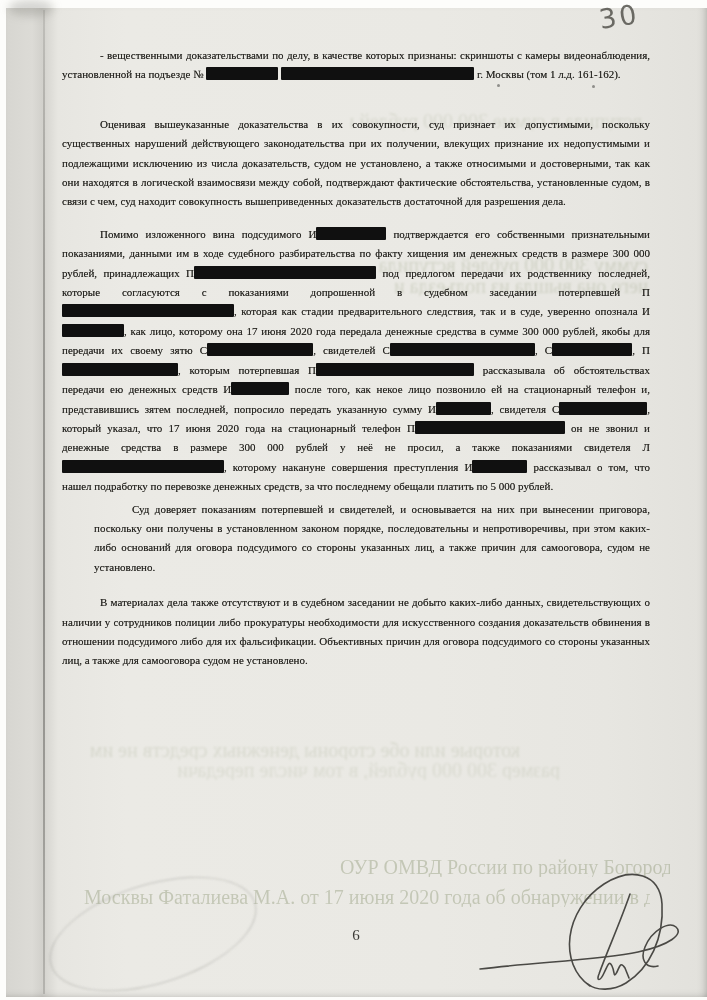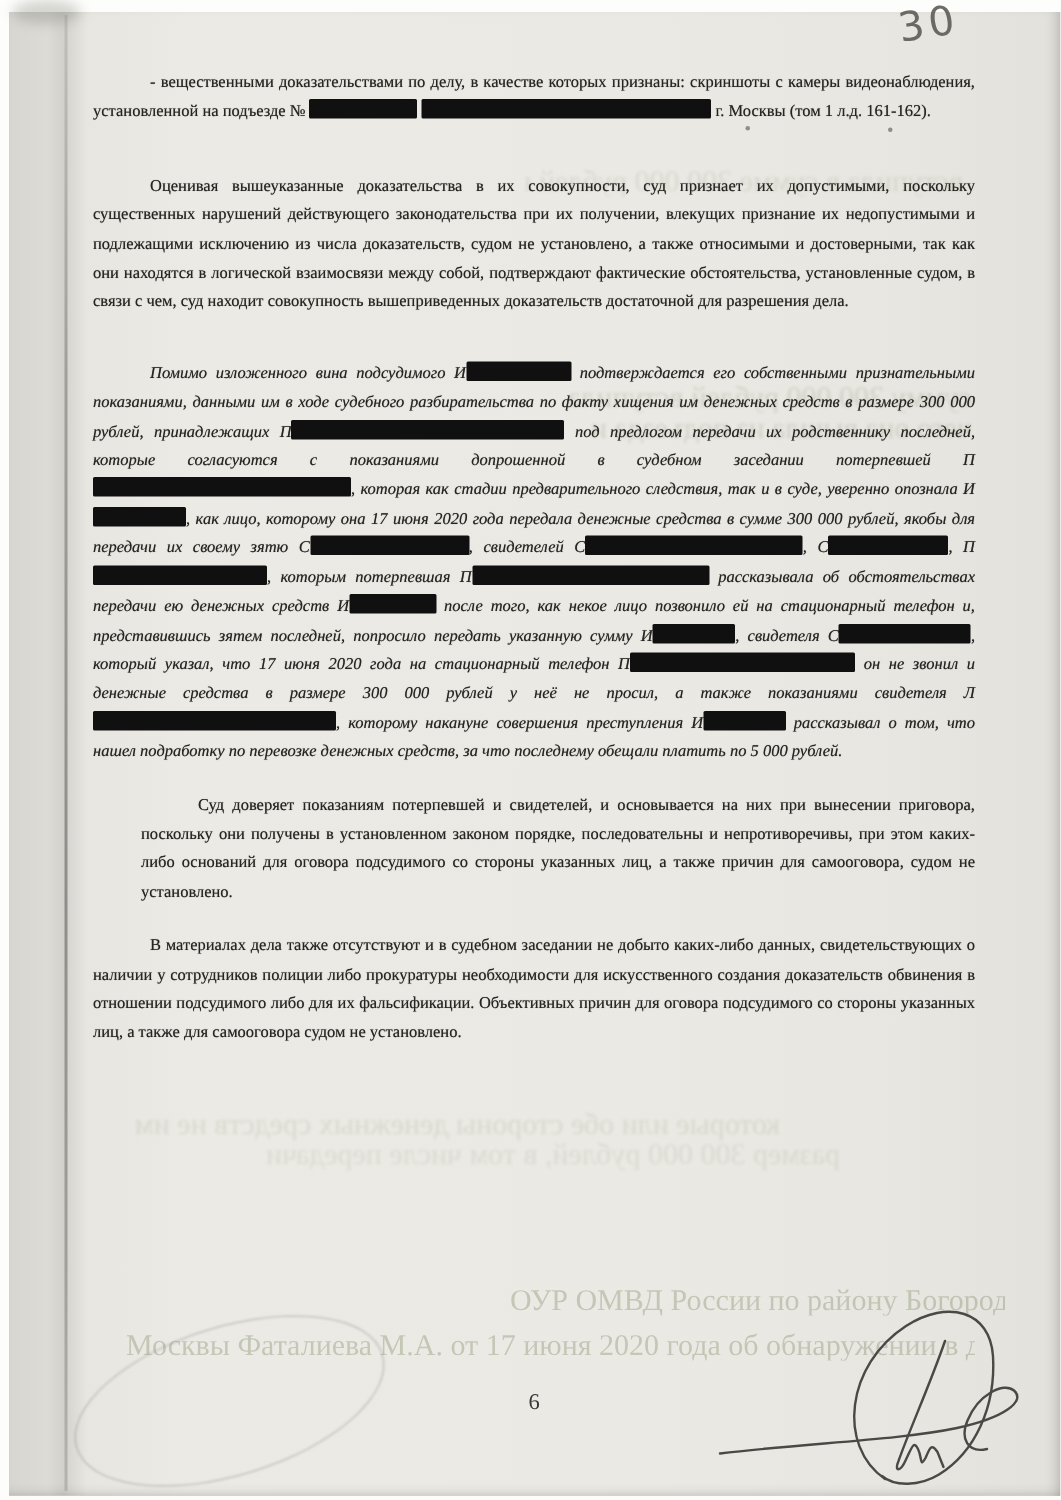--- a/index.html
+++ b/index.html
@@ -35,22 +35,22 @@
   .bleed.legible{filter:blur(.45px);}
   .bleed-sig{position:absolute;left:46px;top:884px;width:212px;height:98px;
     border:1.4px solid rgba(125,125,120,.38);border-radius:50%;
     transform:rotate(-17deg);filter:blur(.8px);}
   
   .doc{position:absolute;left:62px;top:46px;width:588px;z-index:2;color:#262521;
     font-size:11px;line-height:19.4px;text-align:justify;
     text-shadow:0 0 .5px rgba(38,37,33,.65);}
   .doc p.para{margin:0;text-indent:38px;hyphens:none;}
   .doc p.para:nth-child(1){margin-bottom:30px;}
-  .doc p.para:nth-child(2){margin-bottom:28px;}
-  .doc p.para:nth-child(3){margin-bottom:16px;font-style:italic;}
+  .doc p.para:nth-child(2){margin-bottom:13px;}
+  .doc p.para:nth-child(3){margin-bottom:3px;}
   .doc p.para:nth-child(4){margin-bottom:16px;margin-left:32px;}
   .redact{display:inline-block;height:13px;background:#101010;border-radius:1px;
     vertical-align:-2px;}
   .page-num{position:absolute;left:62px;top:927px;width:588px;text-align:center;
     font-size:15px;color:#3a3935;z-index:2;}
   .signature{position:absolute;left:478px;top:868px;width:229px;height:132px;z-index:3;}
   .signature svg path{fill:none;stroke:#4a4945;stroke-width:1.6;stroke-linecap:round;}
 </style>
 </head>
 <body>

